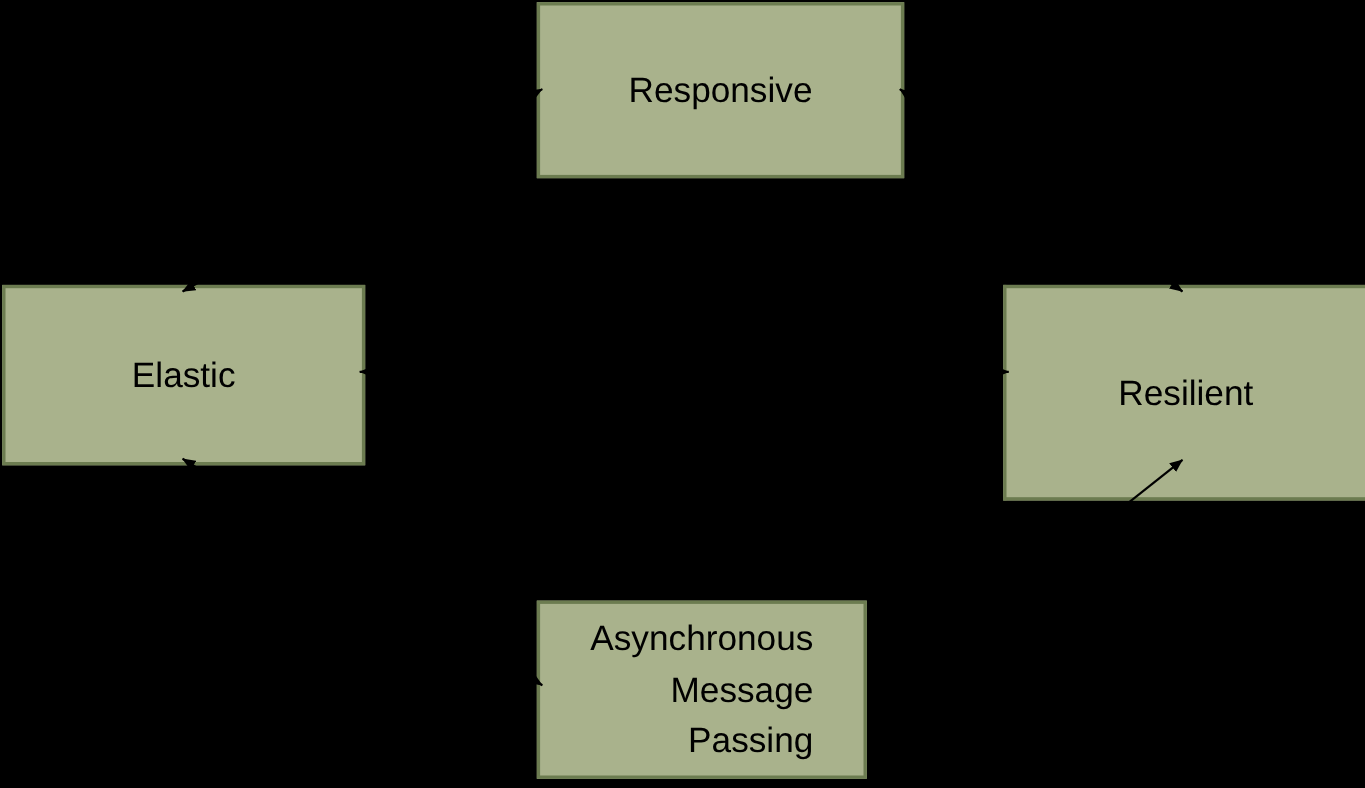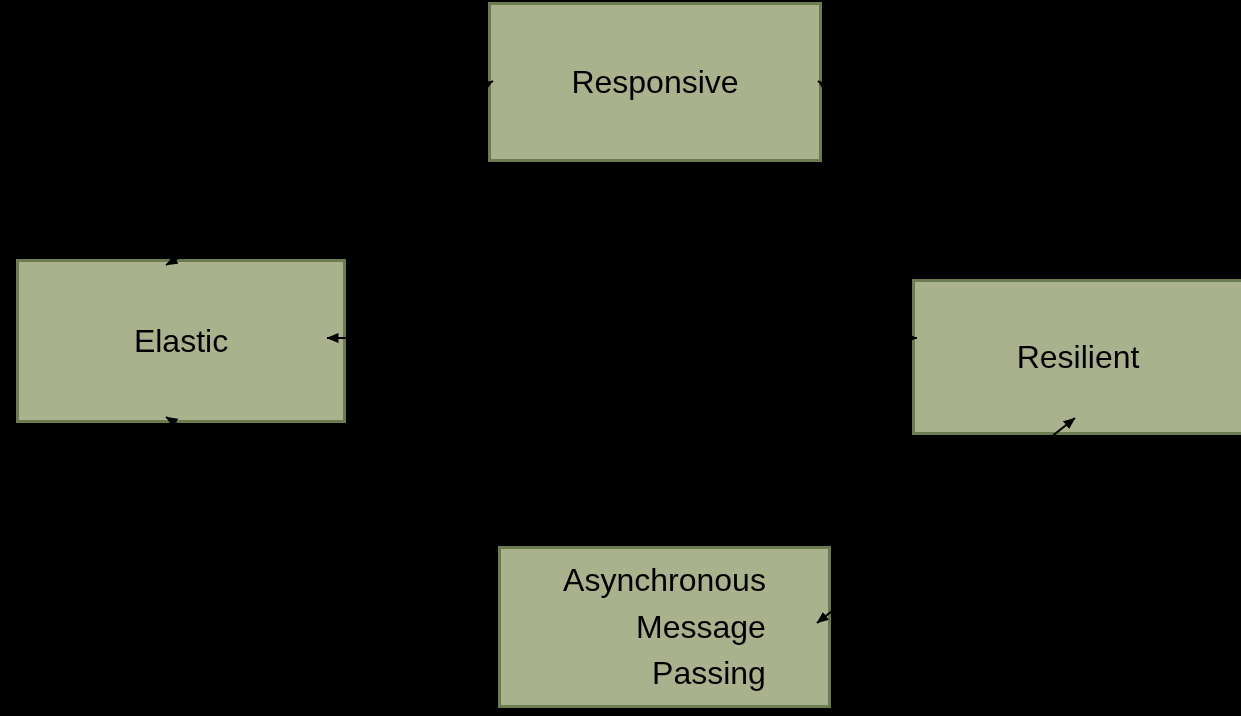--- a/index.html
+++ b/index.html
@@ -30,23 +30,23 @@
     color: var(--text);
     font-size: 32px;
     text-align: right;
     z-index: 1;
   }
   .node-label {
     white-space: pre-line;
     line-height: 1.45;
   }
   .node-responsive { left: 488px; top: 2px;   width: 334px; height: 160px; }
-  .node-elastic    { left: 16px;   top: 259px; width: 330px; height: 164px; }
-  .node-resilient  { left: 912px; top: 259px; width: 329px; height: 156px; border-right: none; margin-top: 20px; }
-  .node-message    { left: 488px; top: 546px; width: 333px; height: 162px; margin-left: 10px; }
+  .node-elastic    { left: 2px;   top: 259px; width: 330px; height: 164px; }
+  .node-resilient  { left: 912px; top: 259px; width: 329px; height: 196px; border-right: none; }
+  .node-message    { left: 488px; top: 546px; width: 300px; height: 162px; }
   .connectors {
     position: absolute;
     left: 0; top: 0;
     width: 1241px; height: 716px;
     z-index: 2;
     pointer-events: none;
   }
 </style>
 </head>
 <body>

